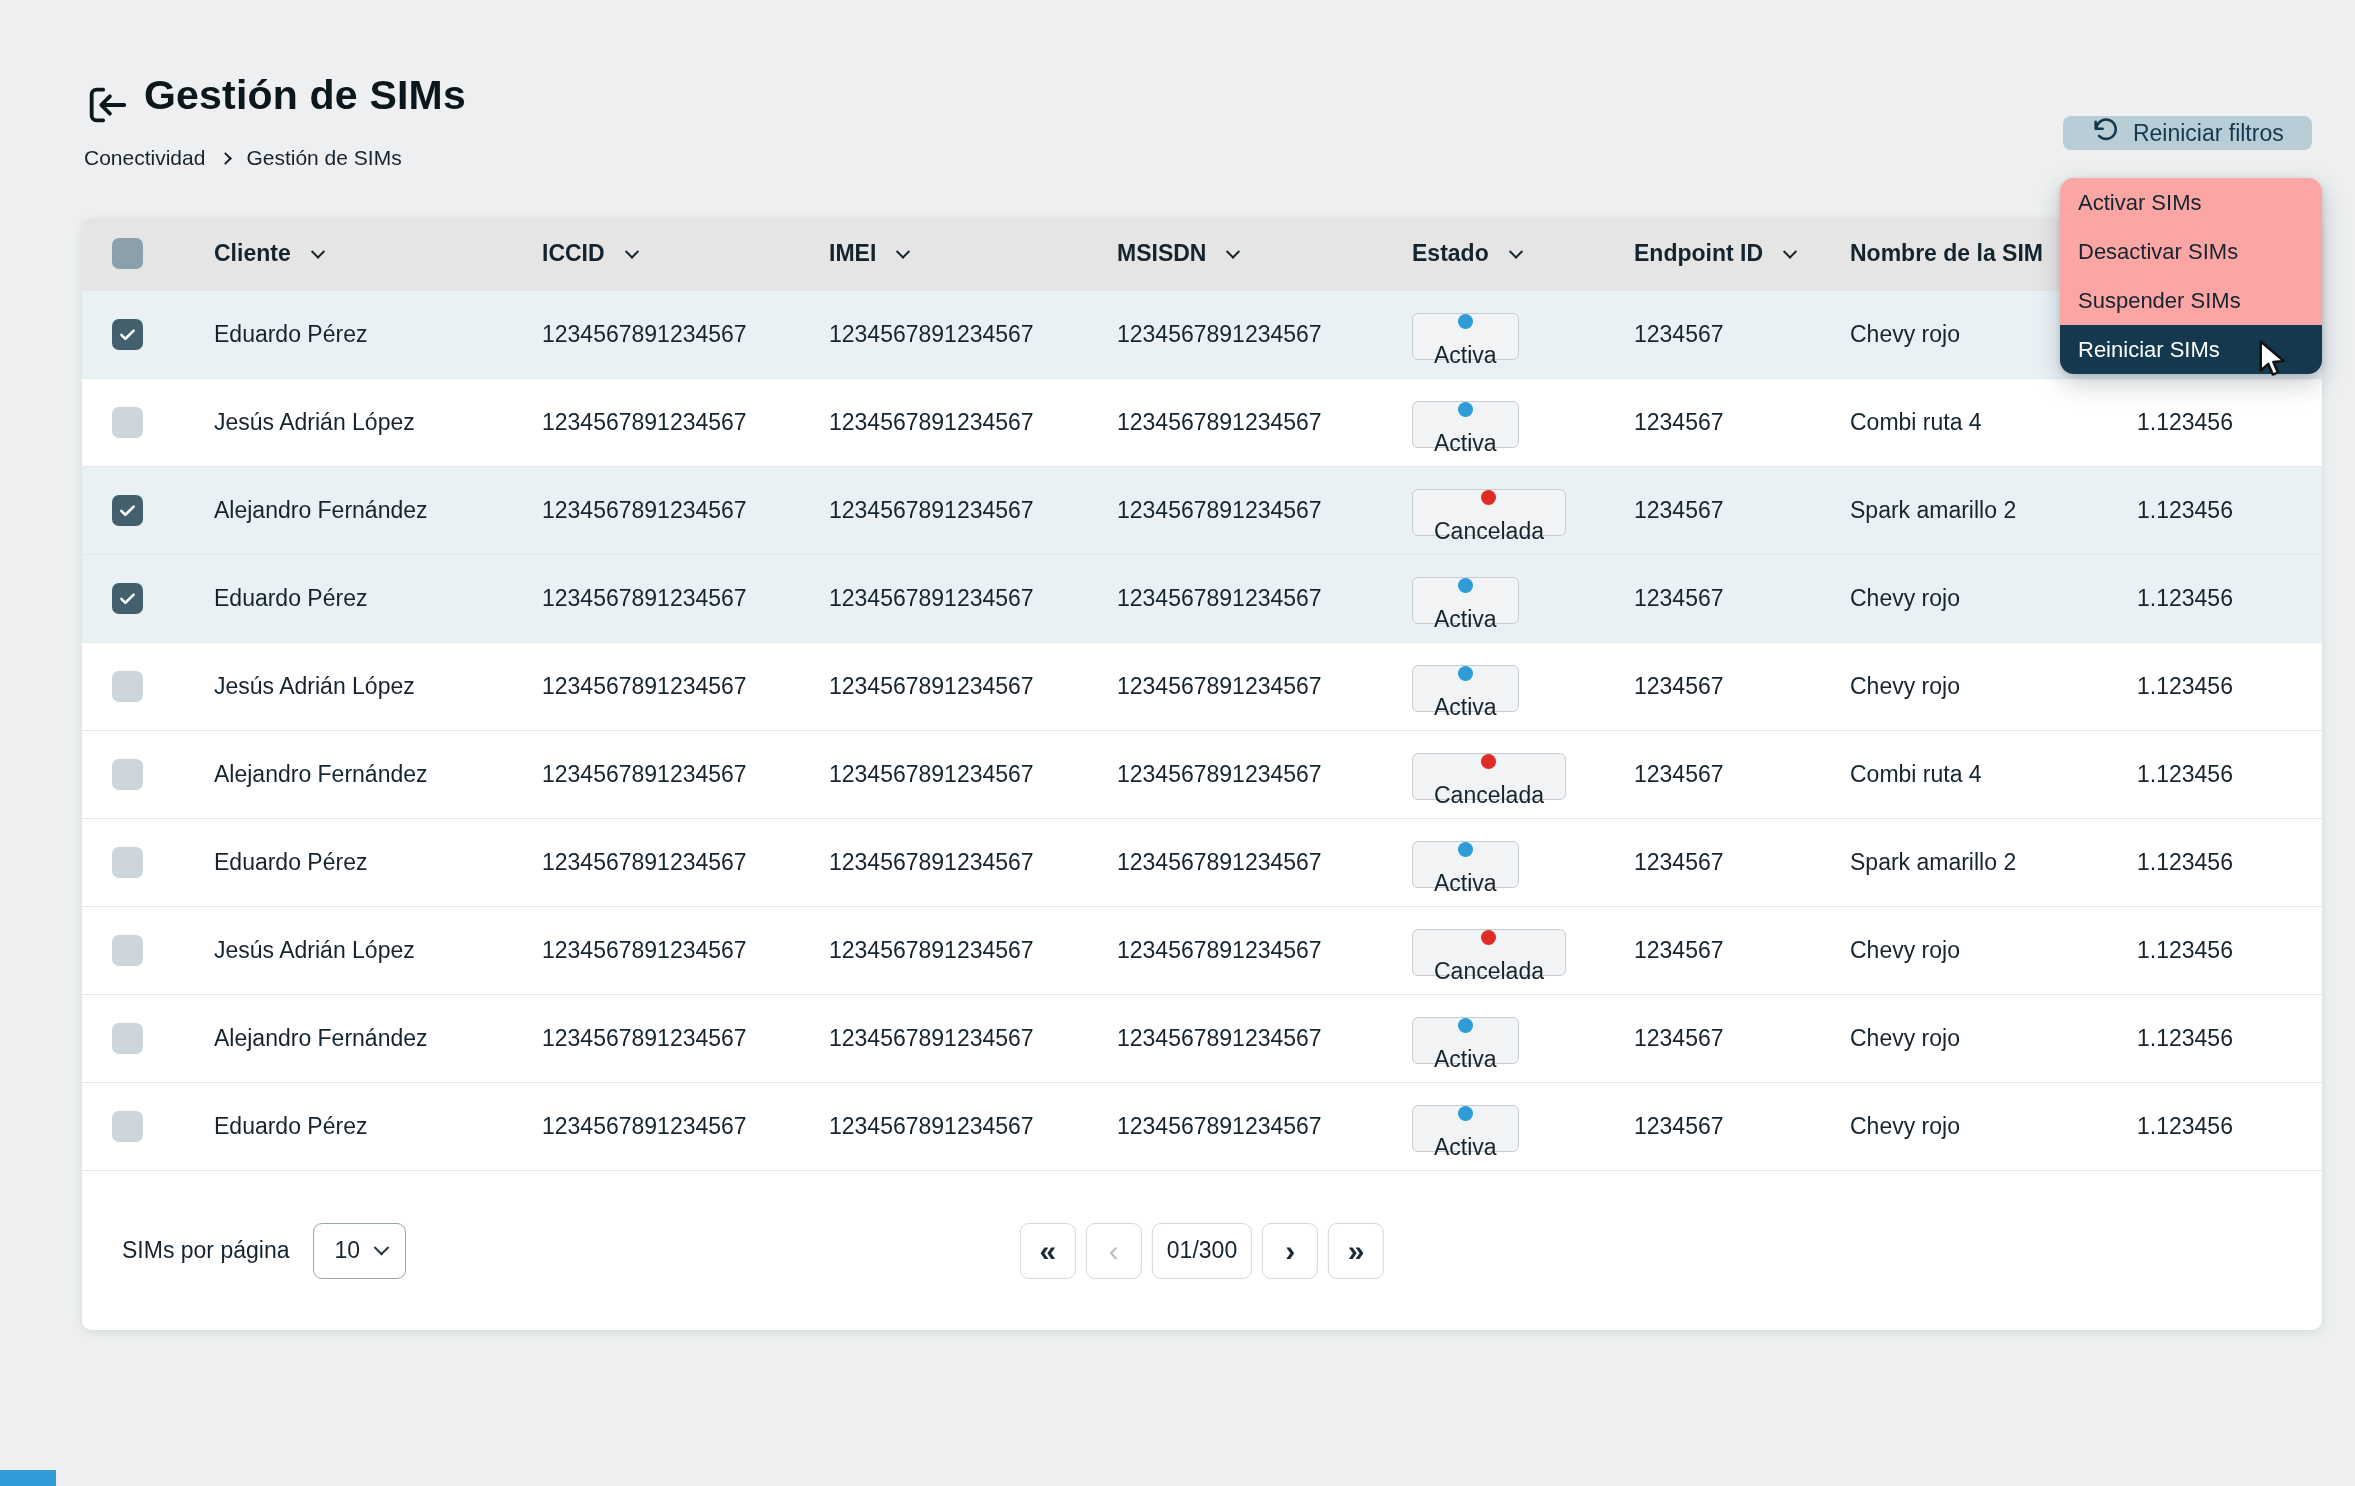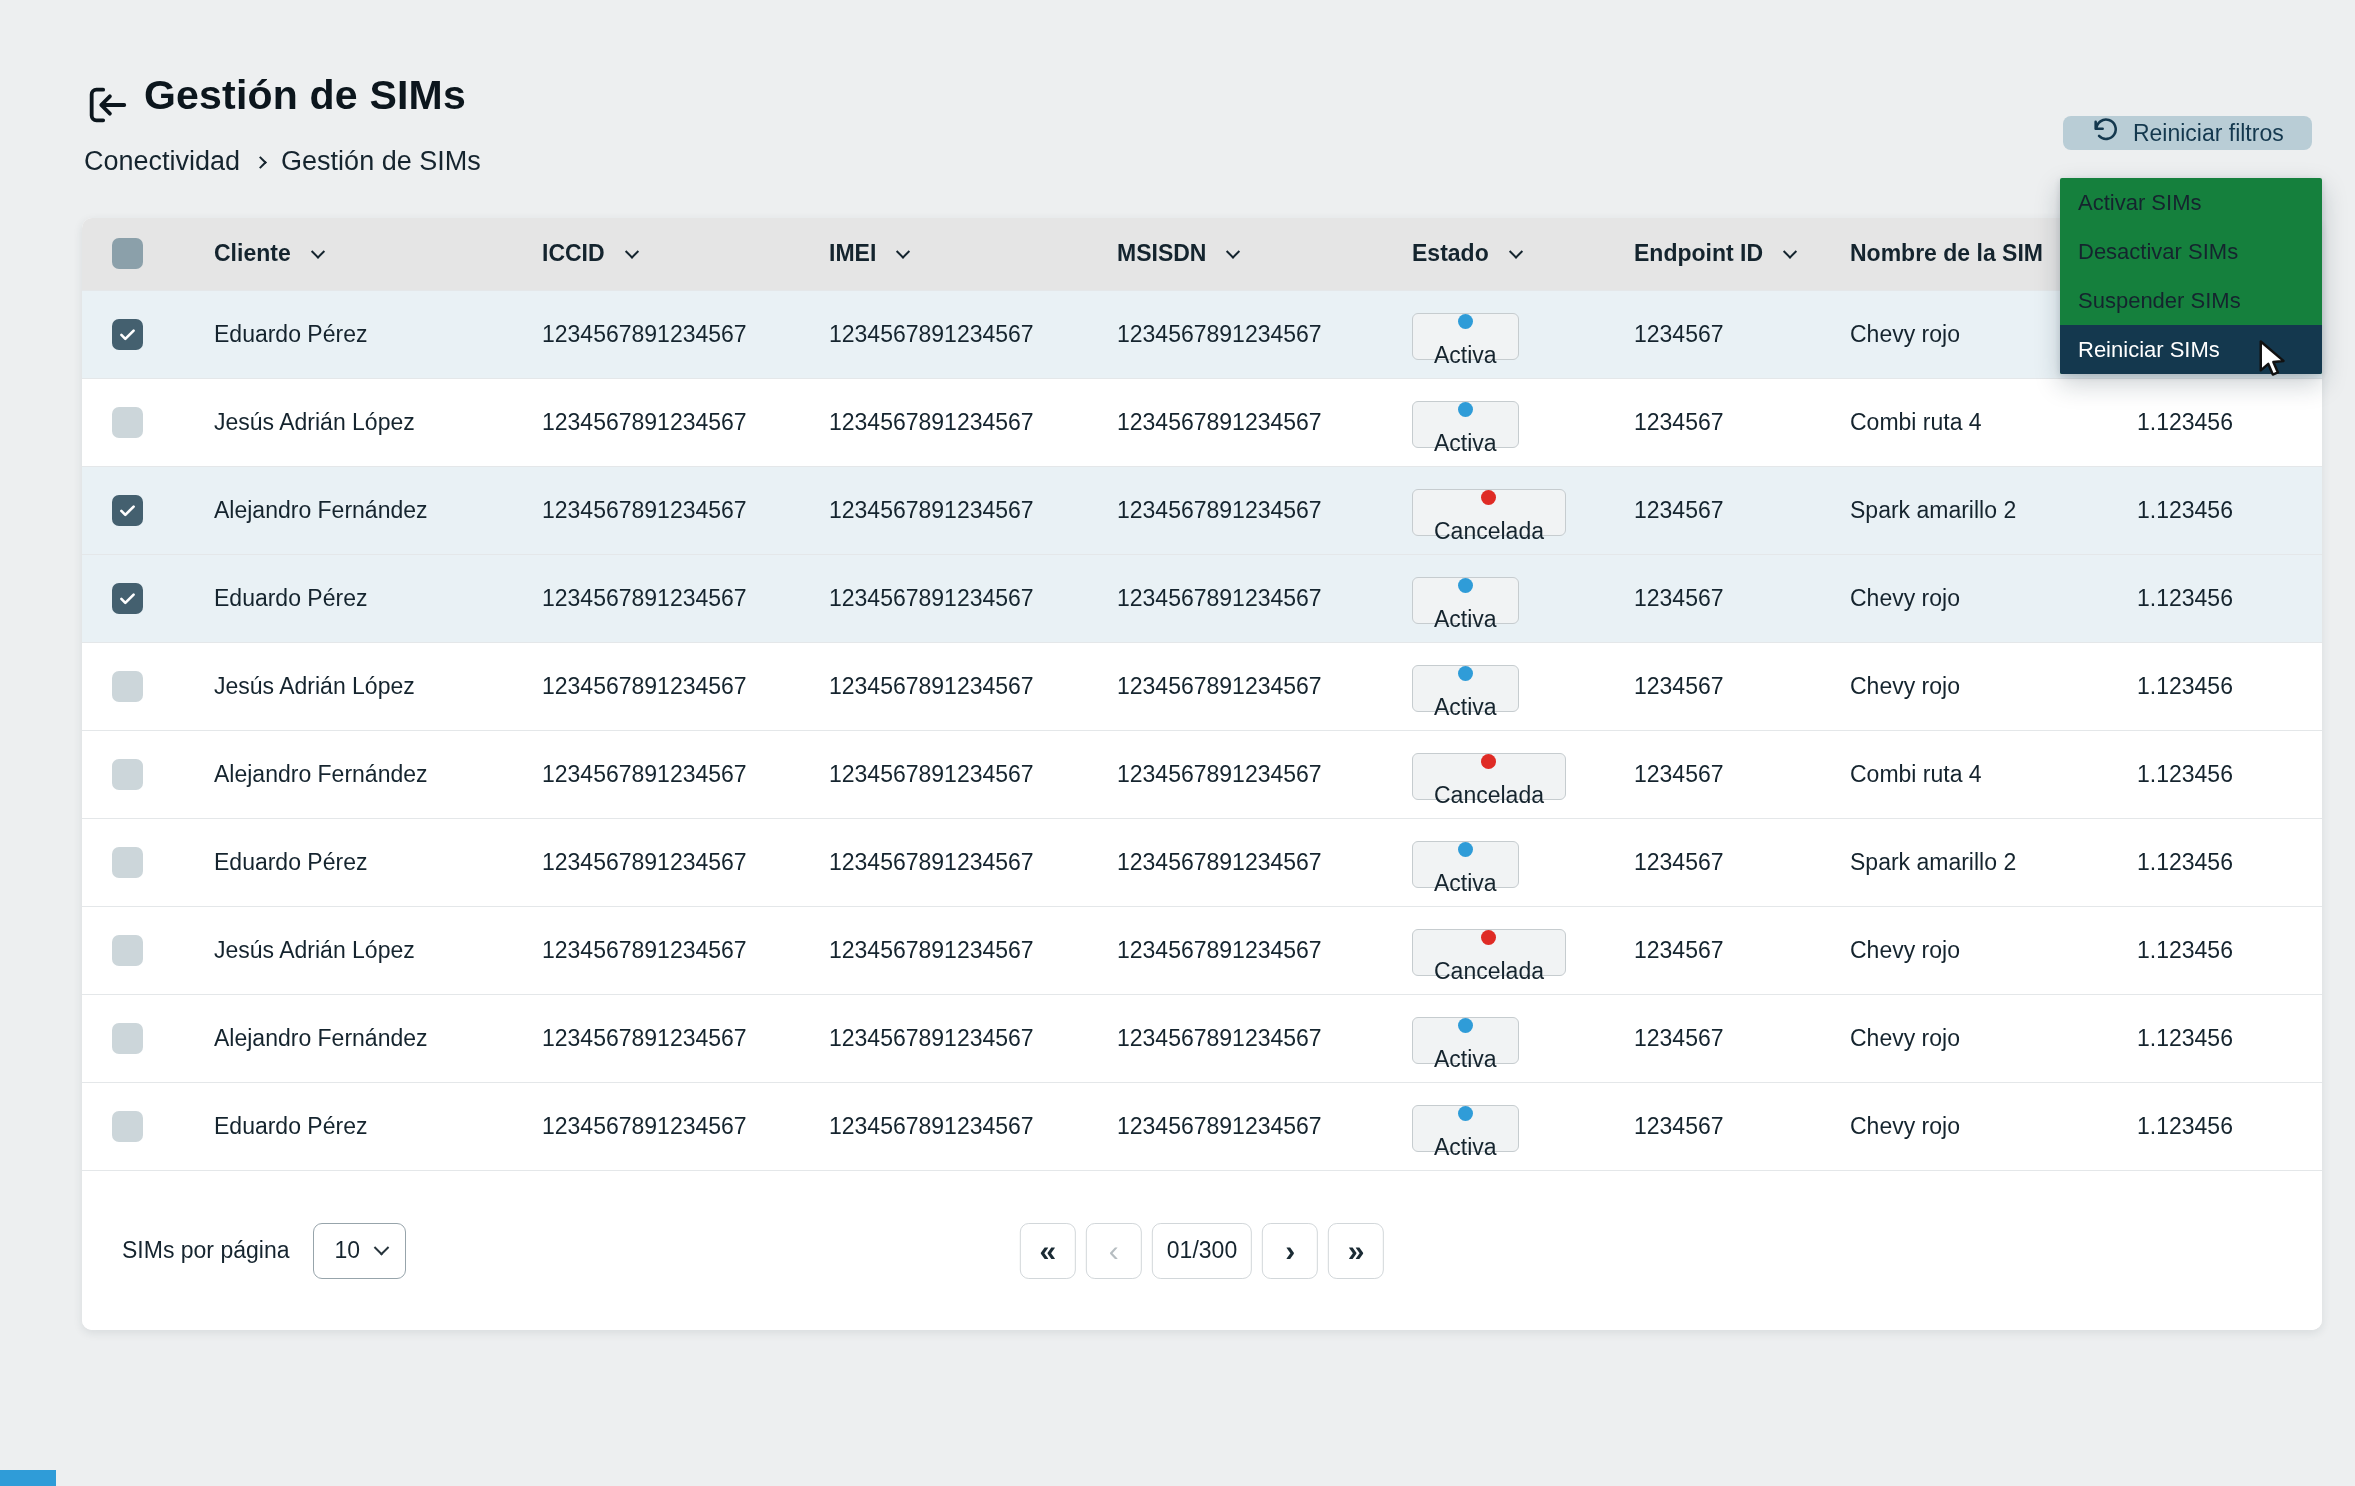--- a/index.html
+++ b/index.html
@@ -10,38 +10,38 @@
     color:#15242e;
     position:relative;
     overflow:hidden;
   }
   .app { position:absolute; inset:0; }
 
   
   .back-btn { position:absolute; left:84px; top:82px; width:46px; height:46px; cursor:pointer; }
   .back-btn svg { width:46px; height:46px; }
   .page-title { position:absolute; left:144px; top:72px; font-size:41px; font-weight:700; color:#0c161d; letter-spacing:.2px; }
-  .breadcrumb { position:absolute; left:84px; top:146px; display:flex; align-items:center; gap:16px; font-size:27px; color:#15242e; }
+  .breadcrumb { position:absolute; left:84px; top:146px; display:flex; align-items:center; gap:16px; font-size:21px; color:#15242e; }
   .crumb-sep { display:inline-block; width:9px; height:9px; border-right:2.6px solid #15242e; border-bottom:2.6px solid #15242e; transform:rotate(-45deg); margin-top:1px; }
 
   
   .toolbar { position:absolute; top:116px; right:33px; display:flex; align-items:flex-start; gap:22px; height:58px;flex-direction:column; }
   .btn { display:flex; align-items:center; height:58px; border-radius:8px; font-size:23px; cursor:pointer; user-select:none; }
   .btn-reset { background:#b9cdd6; color:#14384e; padding:0 28px; gap:14px; }
   .btn-reset svg { width:28px; height:28px; }
   .split { overflow:hidden; }
   .split .seg-main { display:flex; align-items:center; gap:14px; padding:0 26px; height:100%; }
   .split .seg-caret { display:flex; align-items:center; justify-content:center; width:60px; height:100%; border-left:1px solid rgba(255,255,255,.38); }
   .btn-download { background:#4d9fc9; color:#0f172a; }
   .btn-actions { background:#3b82f6; color:#fff; }
   .btn-download svg, .btn-actions svg { width:27px; height:27px; }
   .chv-w { display:inline-block; width:12px; height:12px; border-right:3px solid #fff; border-bottom:3px solid #fff; transform:rotate(45deg) translate(-2px,-2px); }
 
   
-  .actions-menu { position:absolute; top:178px; right:33px; width:262px; background:#15803d; border-radius:2px;
+  .actions-menu { position:absolute; top:178px; right:33px; width:262px; background:#fca5a5; border-radius:14px;
     box-shadow:0 10px 26px rgba(20,40,55,.22), 0 2px 6px rgba(20,40,55,.14); z-index:40; overflow:hidden; }
   .menu-item { display:flex; align-items:center; height:49px; padding:0 18px; font-size:22px; color:#15242e; cursor:pointer; white-space:nowrap; }
   .menu-item.active { background:#14384e; color:#fff; }
 
   
   .cursor { position:absolute; left:2252px; top:338px; z-index:60; pointer-events:none; }
 
   
   .card { position:absolute; left:82px; top:218px; width:2240px; background:#fff; border-radius:10px;
     box-shadow:0 3px 10px rgba(30,45,55,.10); overflow:hidden; }

